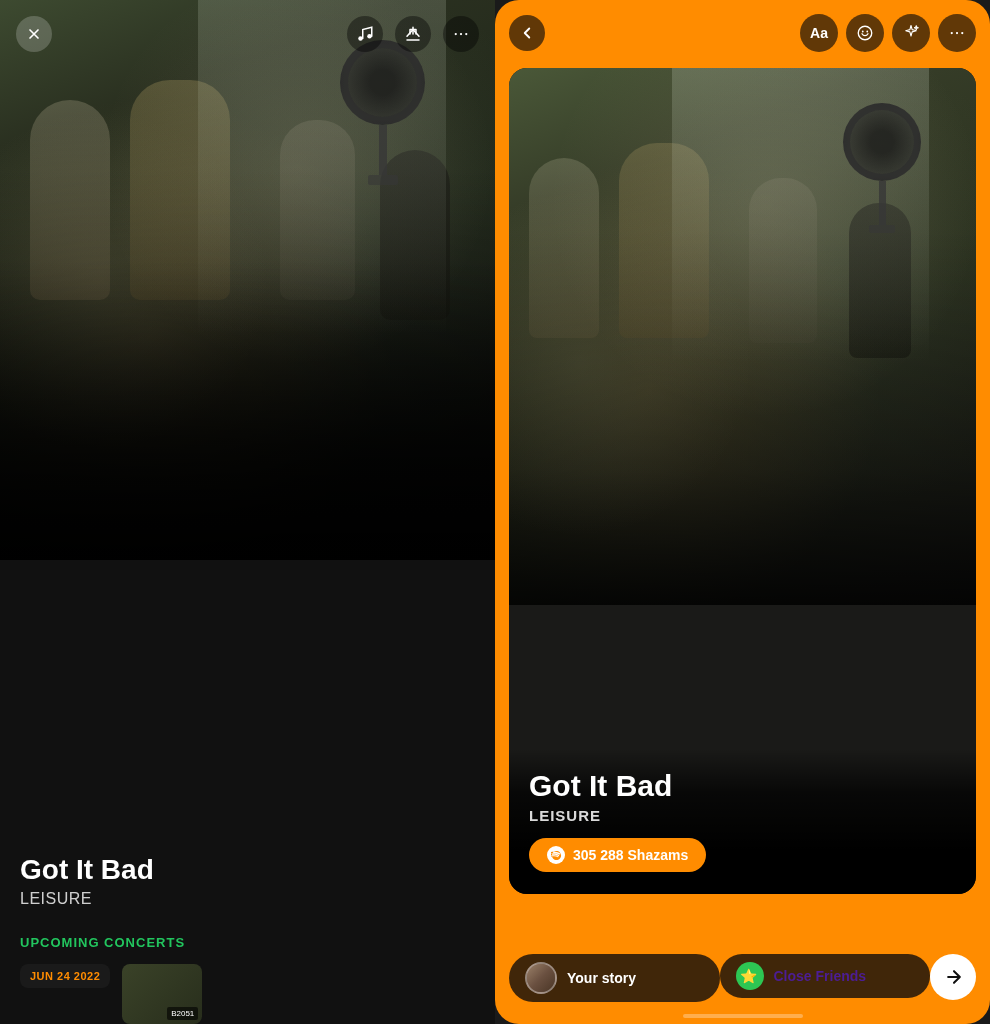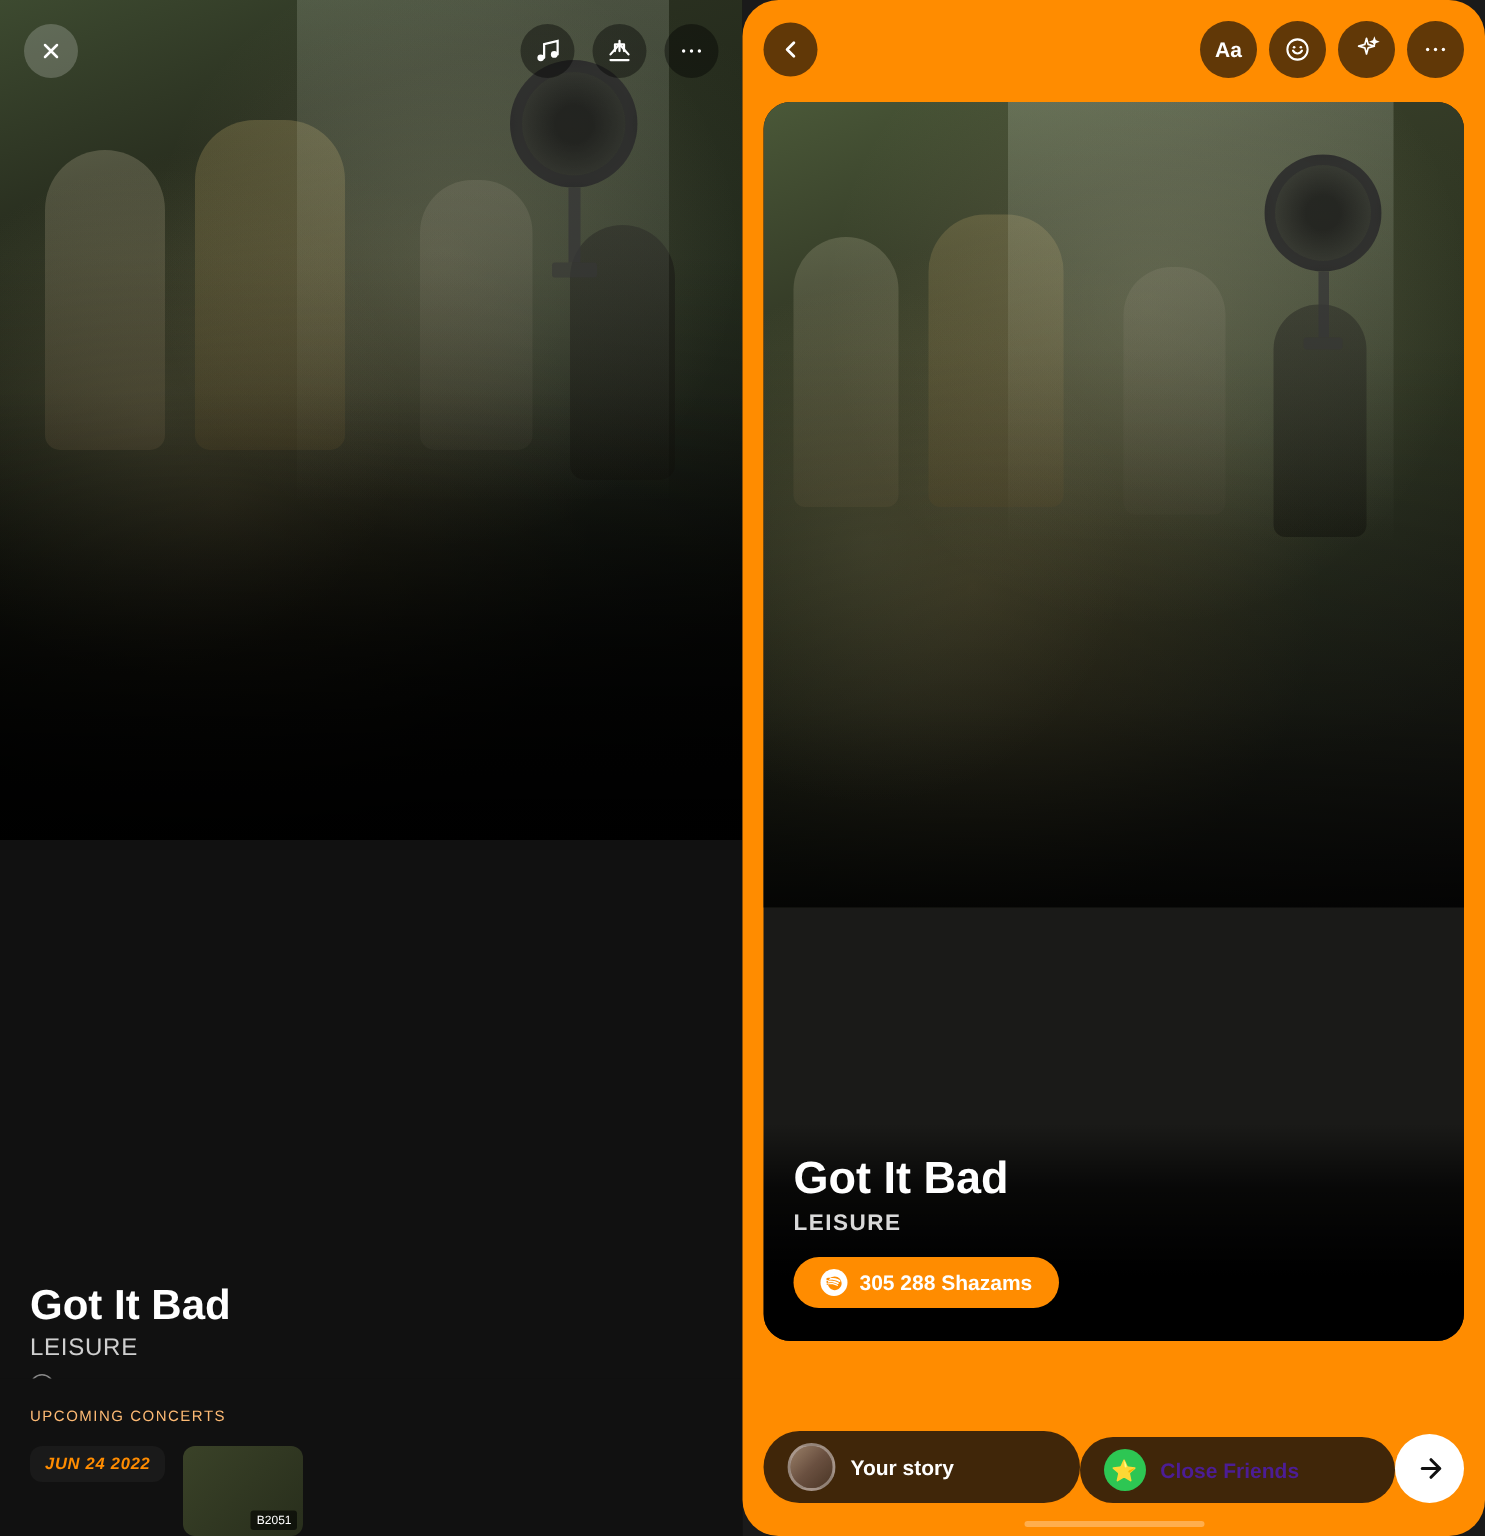--- a/index.html
+++ b/index.html
@@ -181,23 +181,23 @@
 
     .upcoming-section {
       position: absolute;
       bottom: 0;
       left: 0; right: 0;
       background: #111;
       padding: 20px 20px 0;
     }
 
     .upcoming-title {
-      font-size: 10px;
-      font-weight: 400;
-      color: #fdba74;
+      font-size: 13px;
+      font-weight: 700;
+      color: #22c55e;
       letter-spacing: 1px;
       text-transform: uppercase;
       margin-bottom: 14px;
     }
 
     .concert-item {
       display: flex;
       gap: 12px;
       align-items: flex-start;
     }
@@ -207,21 +207,20 @@
       border-radius: 8px;
       padding: 6px 10px;
       min-width: 90px;
     }
 
     .concert-date-month {
       color: #ff8c00;
       font-size: 11px;
       font-weight: 700;
       letter-spacing: 0.5px;
-      font-style: italic;
     }
 
     .concert-venue-img {
       width: 80px; height: 60px;
       border-radius: 8px;
       background: linear-gradient(135deg, #3a4530 0%, #2a3020 100%);
       overflow: hidden;
       position: relative;
     }
 
@@ -374,21 +373,21 @@
       color: white;
       font-size: 14px;
       font-weight: 700;
     }
 
     
     .right-bottom-bar {
       position: absolute;
       bottom: 22px; left: 14px; right: 14px;
       display: flex;
-      align-items: flex-end;
+      align-items: flex-start;
       gap: 0;
     }
 
     .story-btn {
       flex: 1;
       display: flex;
       align-items: center;
       gap: 10px;
       background: rgba(30,20,10,0.85);
       border-radius: 28px;

